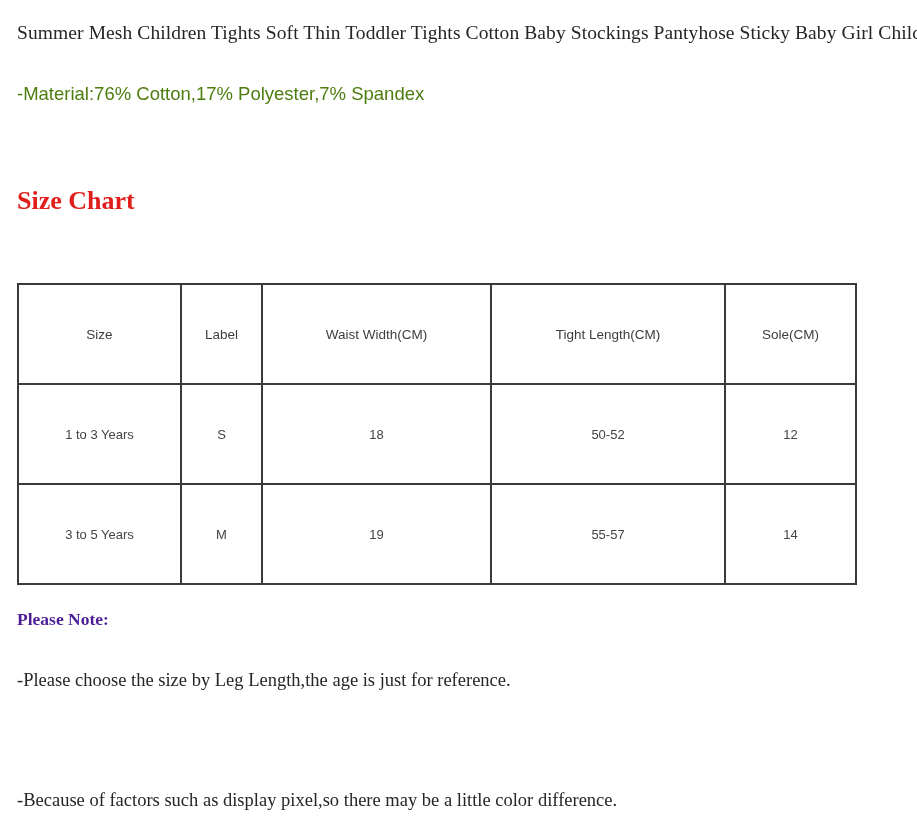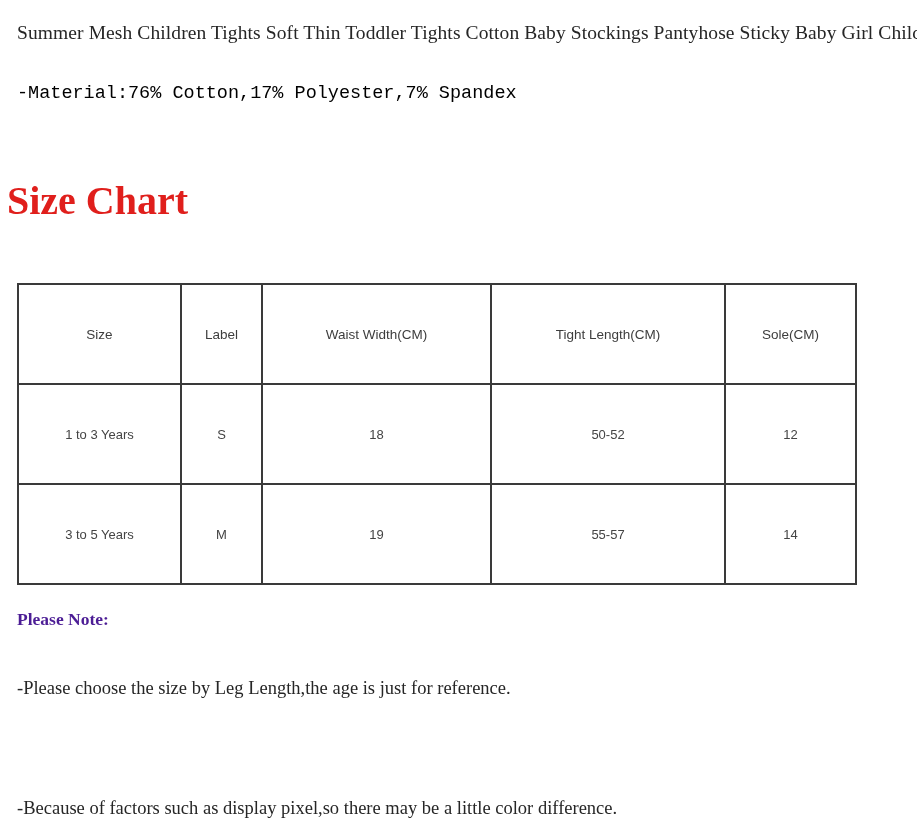--- a/index.html
+++ b/index.html
@@ -32,33 +32,33 @@
     line-height: 26px;
     color: #262626;
     white-space: nowrap;
     letter-spacing: 0.1px;
   }
 
   .material-line {
     position: absolute;
     left: 17px;
     top: 82px;
-    font-family: Liberation Mono, monospace;
+    font-family: Liberation Sans, sans-serif;
     font-size: 18.5px;
     line-height: 24px;
-    color: #000000;
+    color: #4d7c0f;
     white-space: nowrap;
   }
 
   .size-chart-heading {
     position: absolute;
-    left: 7px;
+    left: 17px;
     top: 184px;
     font-family: "Liberation Serif", "DejaVu Serif", serif;
-    font-size: 40px;
+    font-size: 26px;
     font-weight: bold;
     line-height: 34px;
     color: #e01f1c;
     white-space: nowrap;
   }
 
   .size-table-wrap {
     position: absolute;
     left: 17px;
     top: 283px;
@@ -109,21 +109,20 @@
   }
 
   .note-line {
     position: absolute;
     left: 17px;
     font-family: "Liberation Serif", "DejaVu Serif", serif;
     font-size: 18.5px;
     line-height: 24px;
     color: #262626;
     white-space: nowrap;
-    margin-top: 8px;
   }
   .note-1 { top: 668px; }
   .note-2 { top: 728px; }
   .note-3 { top: 788px; text-align: right; }
 </style>
 </head>
 <body>
 
 <div class="page">
 

